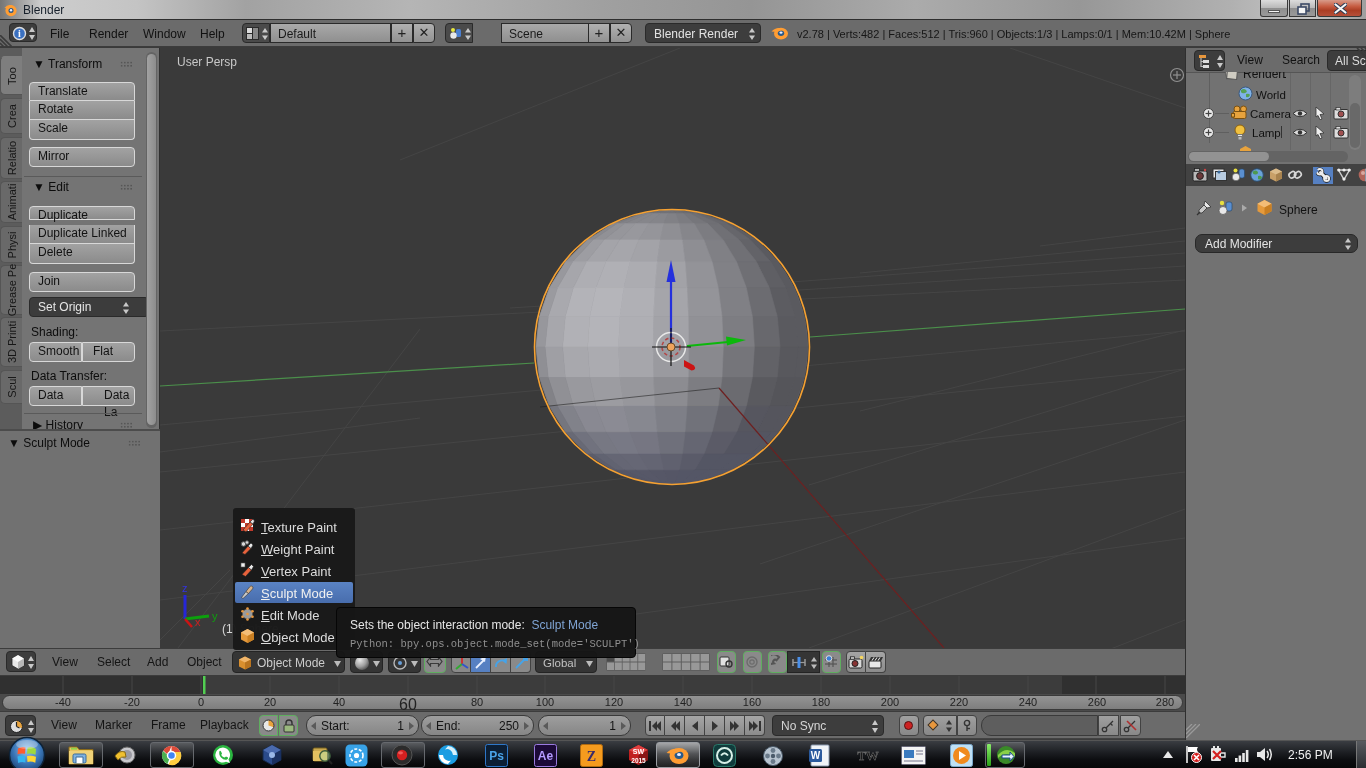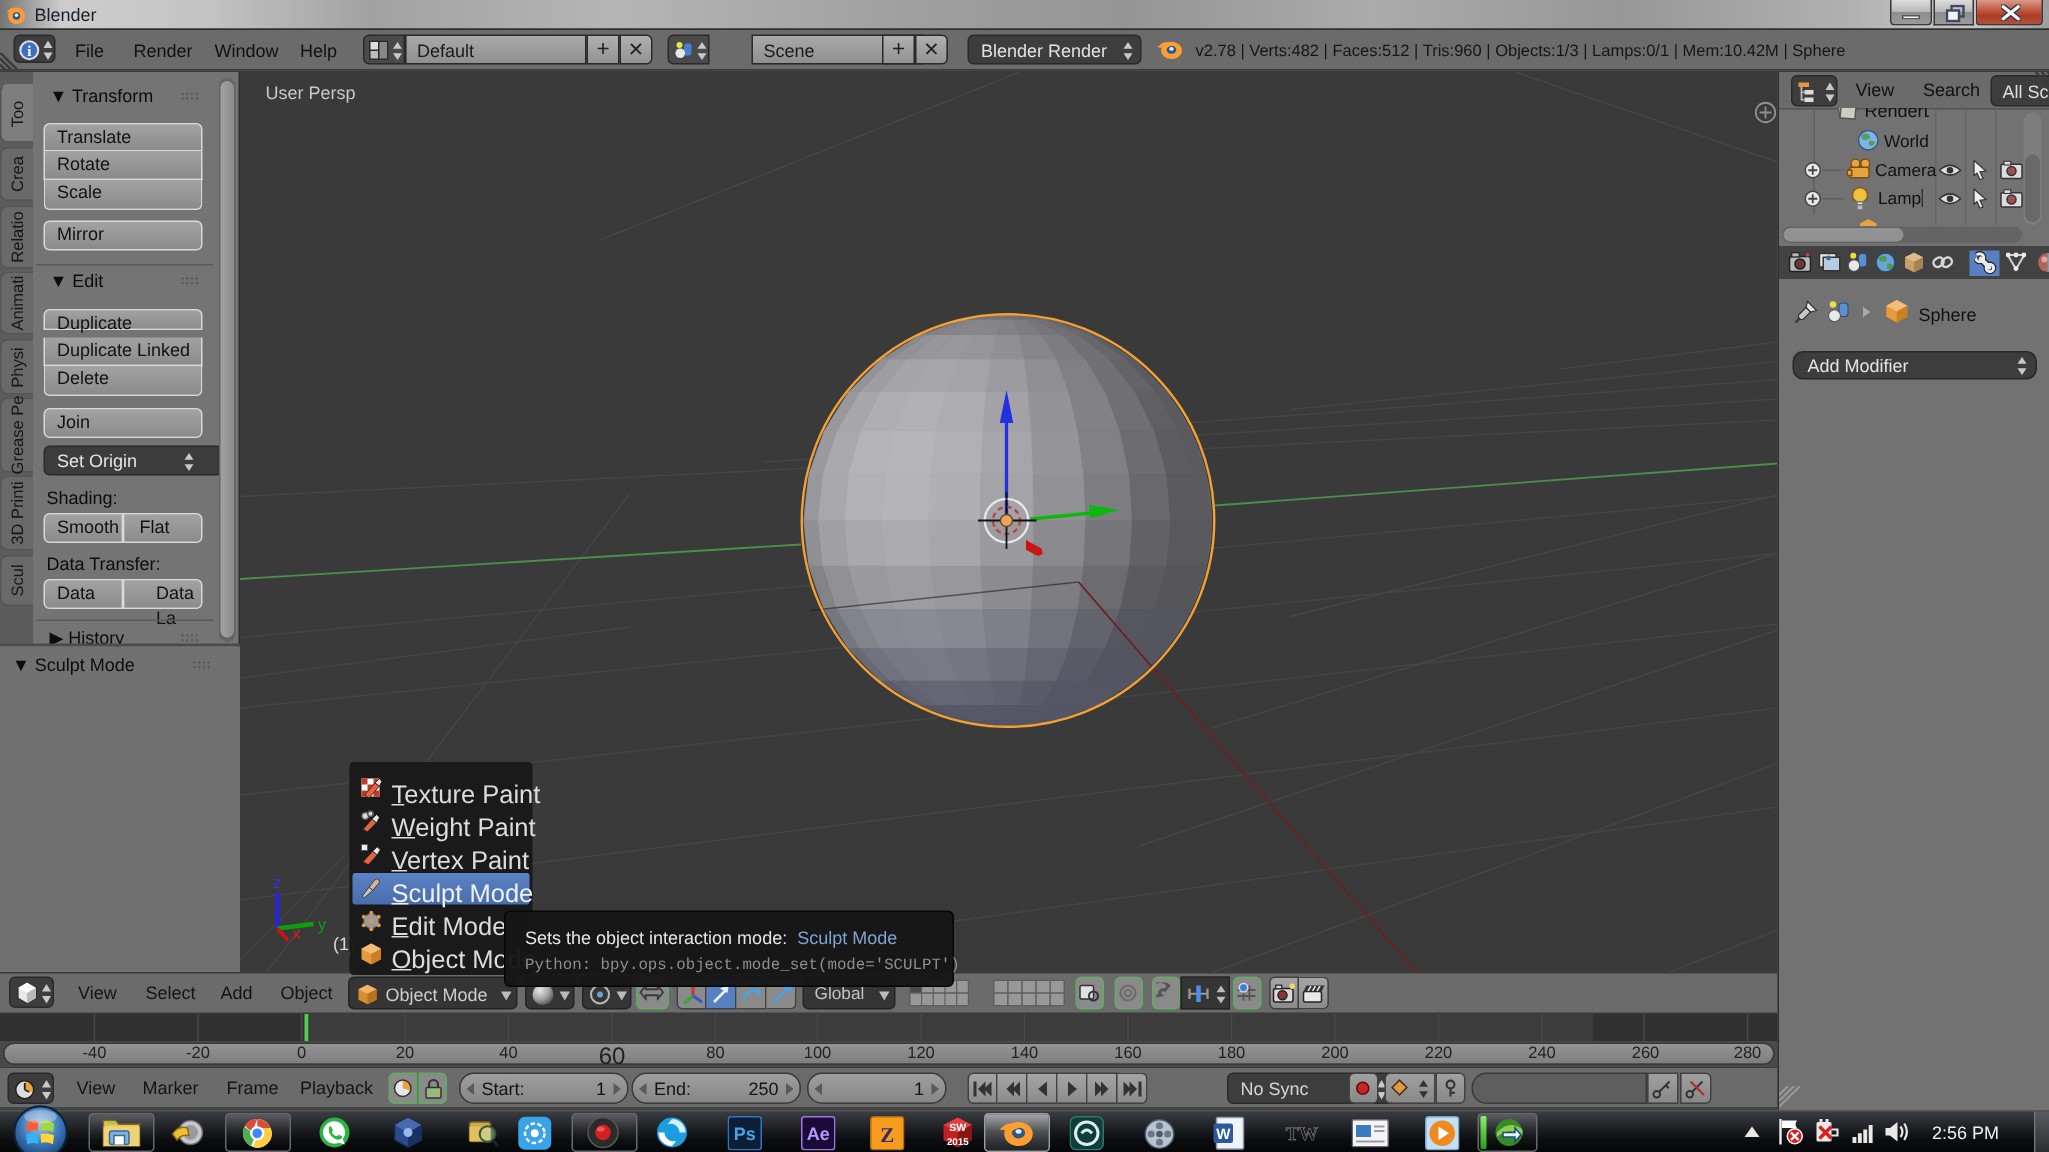--- a/index.html
+++ b/index.html
@@ -728,21 +728,21 @@
               <path d="M2,1 L7,6 L2,11 Z" fill="#333"></path>
               <path d="M6,1 L11,6 L6,11 Z" fill="#333"></path>
             </svg></div>
       <div class="abs" style="left:745px;top:3px;width:20px;height:21px;background:linear-gradient(#a5a5a5,#8b8b8b);border:1px solid #424242;border-left:none;border-radius:0 4px 4px 0;text-align:center;padding-top:4px;"><svg width="14" height="12" viewBox="0 0 14 12">
               <path d="M1,1 L6,6 L1,11 Z" fill="#333"></path>
               <path d="M5,1 L10,6 L5,11 Z" fill="#333"></path>
               <rect x="11" y="1" width="2" height="10" fill="#333"></rect>
             </svg></div>
       </div>
 
-      <div class="abs" style="left:772px;top:3px;width:112px;height:21px;background:#3d3d3d;border:1px solid #2a2a2a;border-radius:4px;margin-left:46px;">
+      <div class="abs" style="left:772px;top:3px;width:112px;height:21px;background:#3d3d3d;border:1px solid #2a2a2a;border-radius:4px;">
         <div class="abs txt" style="left:8px;top:3px;color:#d5d5d5;">No Sync</div>
         <svg class="abs" style="left:98px;top:3px" width="8" height="15" viewBox="0 0 8 15">
             <path d="M4,1 L7,6 L1,6 Z" fill="#c9c9c9"></path>
             <path d="M4,14 L7,9 L1,9 Z" fill="#c9c9c9"></path>
           </svg>
       </div>
       <div class="abs" style="left:899px;top:3px;width:20px;height:21px;background:linear-gradient(#a0a0a0,#888);border:1px solid #424242;border-radius:4px;">
         <div class="abs" style="left:4px;top:5px;width:9px;height:9px;border-radius:50%;background:#cc2222;border:1px solid #551111;"></div>
       </div>
       <div class="abs" style="left:923px;top:3px;width:34px;height:21px;background:linear-gradient(#a0a0a0,#888);border:1px solid #424242;border-radius:4px 0 0 4px;">
@@ -984,21 +984,21 @@
     </div>
   </div>
   <svg class="abs" style="left:1186px;top:724px" width="14" height="14" viewBox="0 0 14 14">
       <g stroke="#9a9a9a" stroke-width="1.3">
         <line x1="0" y1="6" x2="6" y2="0"></line>
         <line x1="0" y1="10" x2="10" y2="0"></line>
         <line x1="0" y1="14" x2="14" y2="0"></line>
       </g>
     </svg>
 
-  <div class="abs" id="modemenu" style="left:233px;top:508px;width:122px;height:142px;background:rgba(25,25,25,0.98);border-radius:3px;font-size:17px;color:#dcdcdc;">
+  <div class="abs" id="modemenu" style="left:233px;top:508px;width:122px;height:142px;background:rgba(25,25,25,0.98);border-radius:3px;font-size:13px;color:#dcdcdc;">
     <div class="abs" style="left:2px;top:74px;width:118px;height:21px;background:linear-gradient(#5a83c4,#486dad);border-radius:2px;"></div>
     <svg class="abs" style="left:7px;top:10px" width="15" height="15" viewBox="0 0 15 15">
         <rect x="1" y="1" width="12" height="12" fill="#fff"></rect>
         <rect x="1" y="1" width="4" height="4" fill="#c0392b"></rect>
         <rect x="9" y="1" width="4" height="4" fill="#c0392b"></rect>
         <rect x="5" y="5" width="4" height="4" fill="#c0392b"></rect>
         <rect x="1" y="9" width="4" height="4" fill="#c0392b"></rect>
         <rect x="9" y="9" width="4" height="4" fill="#c0392b"></rect>
         <path d="M3,12 L10,4 L13,6 L6,14 Z" fill="#e8623c" stroke="#222" stroke-width="0.6"></path>
         <path d="M10,4 L13,1 L14.5,3 L13,6 Z" fill="#e8e8e8" stroke="#222" stroke-width="0.6"></path>

